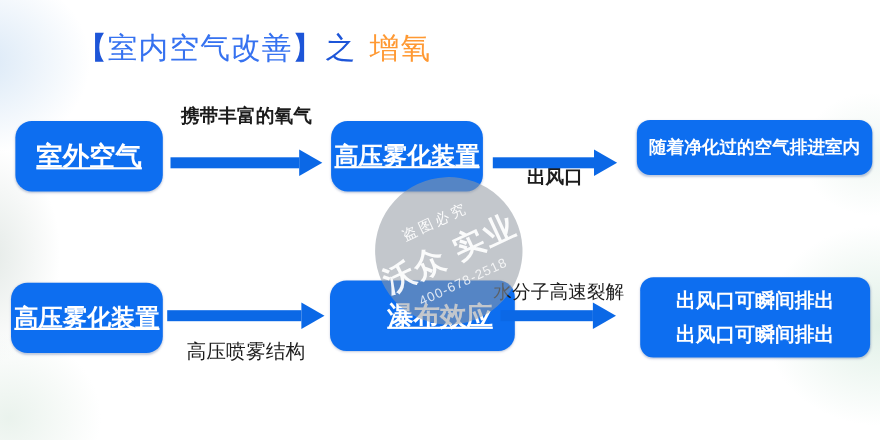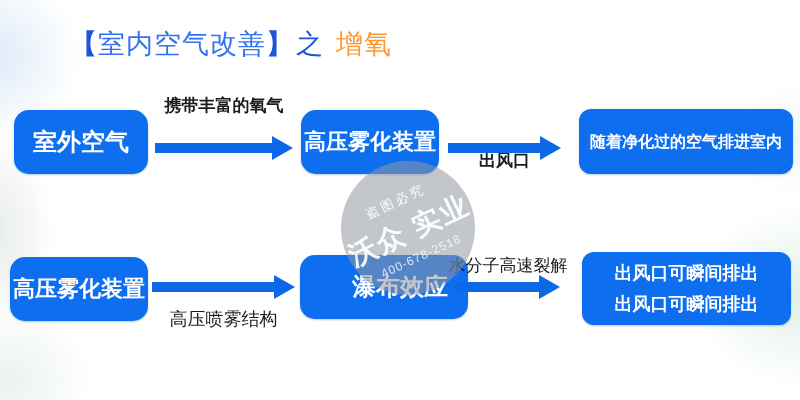--- a/index.html
+++ b/index.html
@@ -33,21 +33,21 @@
   
   .node{
     position:absolute;
     background:#0d6ef0;
     border-radius:15px;
     color:#ffffff;font-weight:700;
     display:flex;align-items:center;justify-content:center;
     text-align:center;
     box-shadow:0 1px 2px rgba(0,40,120,0.25);
   }
-  .node .one-line{white-space:nowrap;}
+  .node .one-line{white-space:nowrap;text-decoration:underline;}
   .node .two-line{line-height:27px;font-size:16px;}
   .node.big6 .two-line{line-height:31px;font-size:18px;}
   
   .arrow{
     position:absolute;height:24px;
     display:flex;align-items:center;
   }
   .arrow .shaft{flex:1;height:10px;background:#0b68e6;}
   .arrow .head{
     width:0;height:0;
@@ -97,21 +97,21 @@
   <div class="node" style="left:301px;top:110px;width:138px;height:64px;font-size:22px;">
     <span class="one-line">高压雾化装置</span>
   </div>
 
   <div class="alabel sans" style="left:448px;top:113px;width:113px;margin-top:36px;">出风口</div>
   <div class="arrow" style="left:448px;top:136px;width:113px;">
     <div class="shaft"></div>
     <div class="head"></div>
   </div>
 
-  <div class="node" style="left:579px;top:109px;width:214px;height:65px;border-radius:12px;">
+  <div class="node" style="left:579px;top:109px;width:214px;height:50px;border-radius:12px;">
     <div class="two-line">
       <div>随着净化过的空气排进室内</div>
     </div>
   </div>
 
   <div class="node" style="left:10px;top:257px;width:138px;height:64px;font-size:22px;">
     <span class="one-line">高压雾化装置</span>
   </div>
 
   <div class="alabel serif" style="left:152px;top:268px;width:143px;margin-top:39px;">高压喷雾结构</div>

